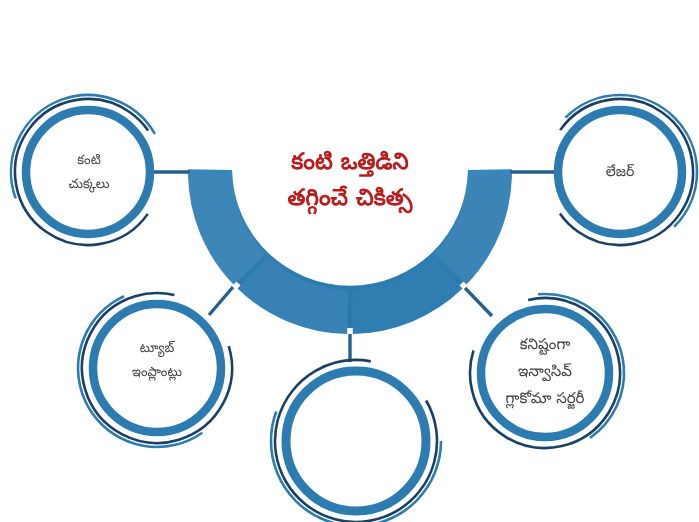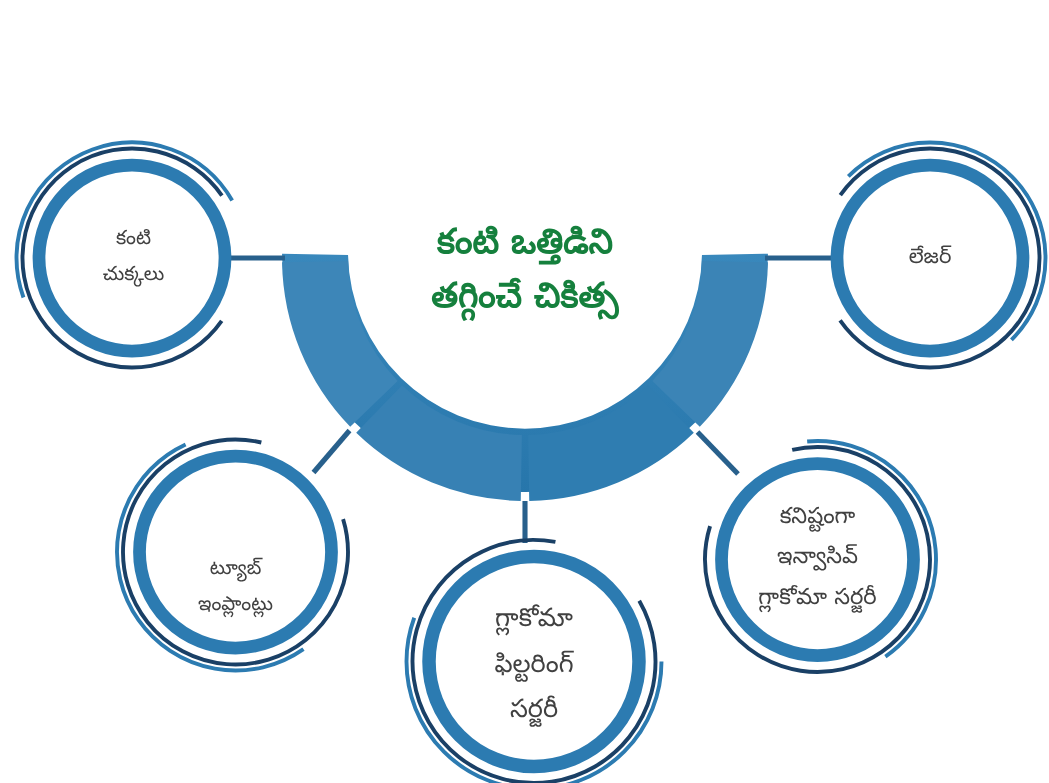--- a/index.html
+++ b/index.html
@@ -8,25 +8,25 @@
     font-family:"DejaVu Sans","Liberation Sans",sans-serif;
   }
   .stage{position:absolute;inset:0;}
   svg{position:absolute;left:0;top:0;}
   .label{
     position:absolute;transform:translate(-50%,-50%);
     text-align:center;white-space:pre-line;
     color:#414141;font-size:13px;line-height:1.85;
   }
   .label.center-label{
-    color:#15803d;font-weight:700;font-size:23px;line-height:1.55;width:230px;
+    color:#b91c1c;font-weight:700;font-size:23px;line-height:1.55;width:230px;
   }
   .lbl-tl{left:89px;top:172px;width:120px;}
   .lbl-tr{left:620px;top:172px;width:120px;font-size:14px;}
-  .lbl-bl{left:157px;top:392px;width:130px;}
+  .lbl-bl{left:157px;top:360px;width:130px;}
   .lbl-bc{left:356px;top:443px;width:140px;font-size:17px;line-height:1.8;}
   .lbl-br{left:545px;top:371px;width:150px;font-size:15px;line-height:1.8;}
   .lbl-c{left:350px;top:180px;}
 </style>
 </head>
 <body>
 
 <div class="stage">
   <svg width="699" height="522" viewBox="0 0 699 522">
     <defs>
@@ -83,19 +83,16 @@
     </g>
   </svg>
 
   <div class="label center-label lbl-c">కంటి ఒత్తిడిని
 తగ్గించే చికిత్స</div>
   <div class="label lbl-tl">కంటి
 చుక్కలు</div>
   <div class="label lbl-tr">లేజర్</div>
   <div class="label lbl-bl">ట్యూబ్
 ఇంప్లాంట్లు</div>
-  <div class="label lbl-bc">గ్లాకోమా
-ఫిల్టరింగ్
-సర్జరీ</div>
   <div class="label lbl-br">కనిష్టంగా
 ఇన్వాసివ్
 గ్లాకోమా సర్జరీ</div>
 </div>
 
 </body></html>

